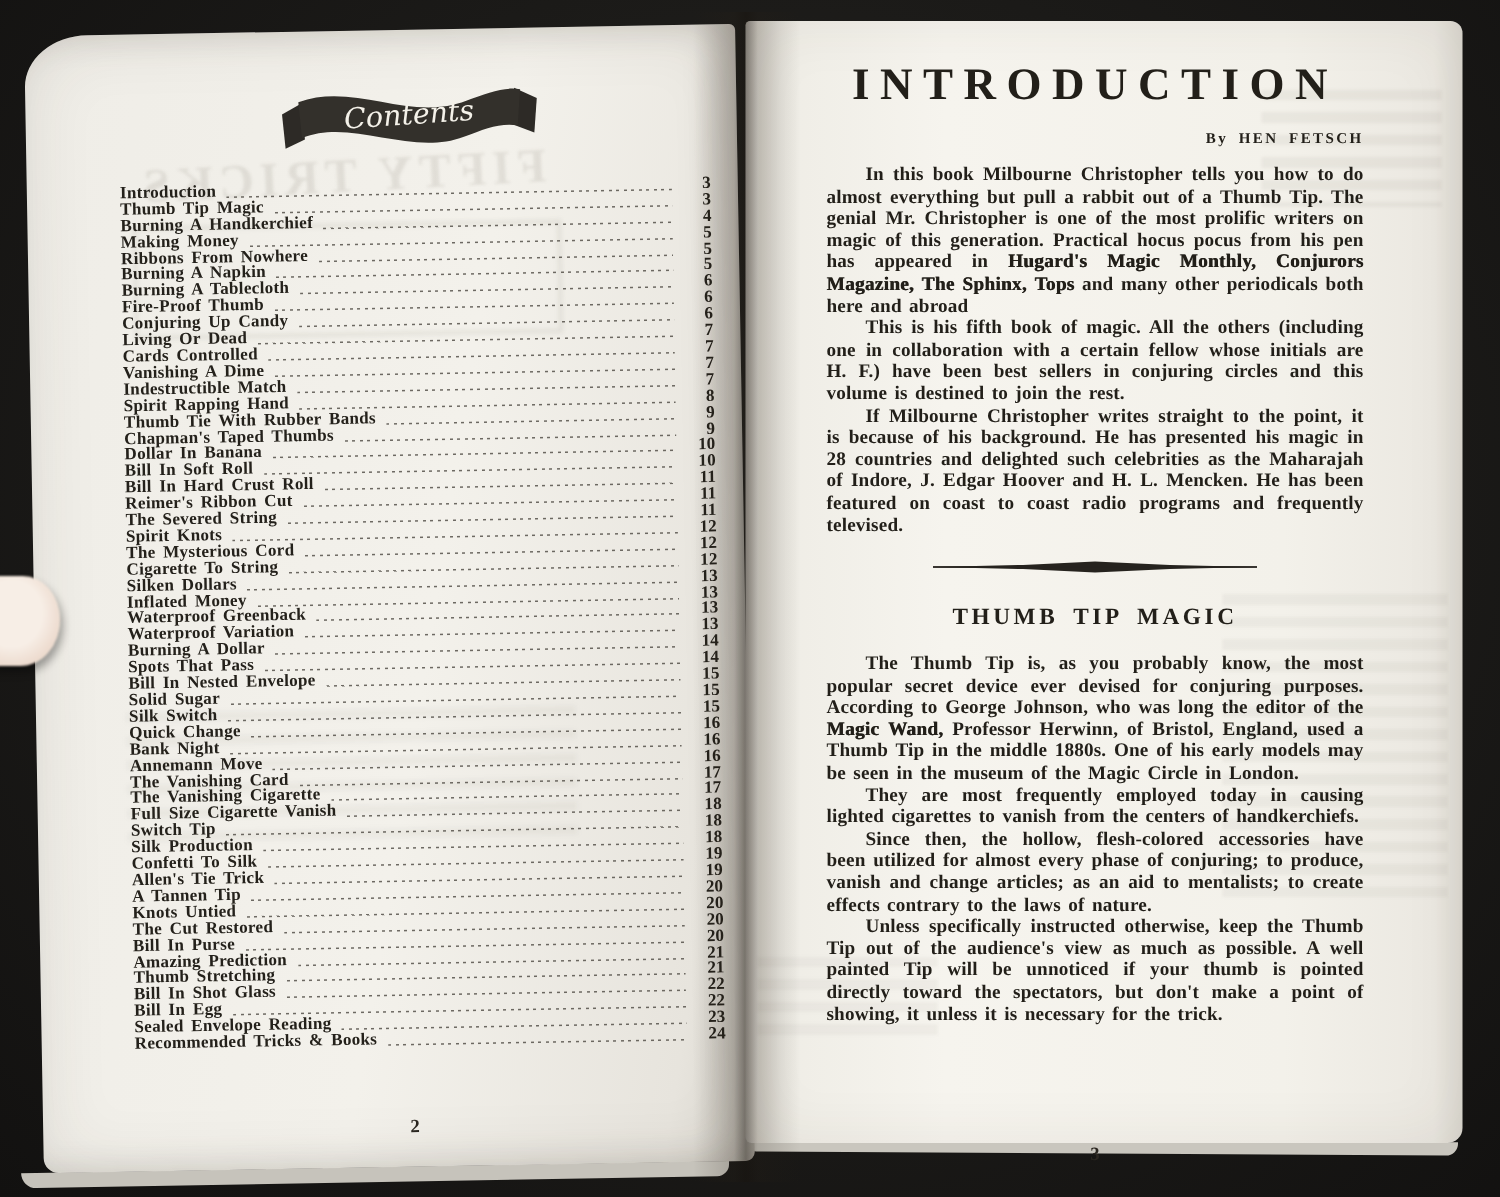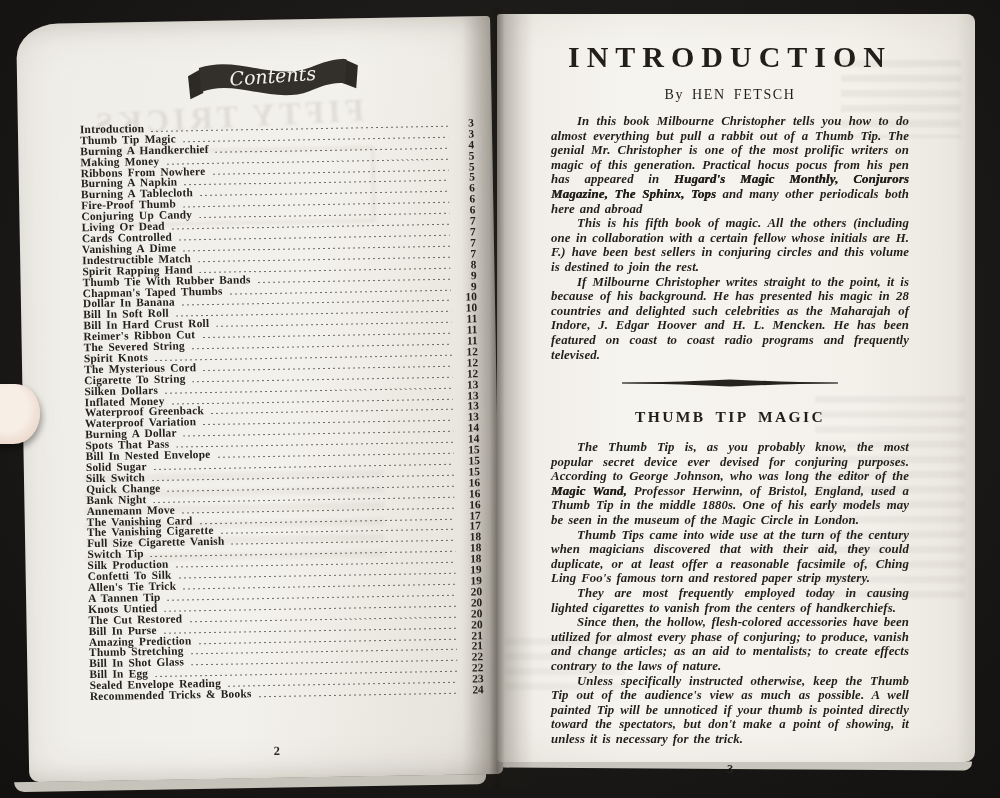--- a/index.html
+++ b/index.html
@@ -67,24 +67,24 @@
   }
   .toc-row .tp{font-size:11.4px;font-weight:bold;min-width:20px;text-align:right;}
   .pagenum{position:absolute;font-size:12.5px;font-weight:bold;color:#2a2620;}
   .pagenum-left{left:228px;top:724px;width:40px;text-align:center;}
   
   .col{position:absolute;left:54px;right:66px;top:26px;color:#221f19;}
   .intro-title{
     margin:0;text-align:center;font-size:30px;font-weight:bold;letter-spacing:7px;
     font-family:"Liberation Serif","DejaVu Serif",serif;
   }
-  .byline{margin:13px 0 11px;text-align:center;font-size:14px;font-weight:normal;letter-spacing:1.6px;word-spacing:3px;}
+  .byline{margin:13px 0 11px;text-align:right;font-size:10px;font-weight:bold;letter-spacing:1.6px;word-spacing:3px;}
   .body p{
     margin:0;font-size:12.8px;line-height:14.6px;font-weight:bold;
-    text-align:justify;text-indent:26px;word-spacing:1.6px;letter-spacing:.1px;font-style:italic;
+    text-align:justify;text-indent:26px;word-spacing:1.6px;letter-spacing:.1px;
   }
   .body p b.emph{letter-spacing:.2px;text-shadow:.4px 0 0 currentColor;}
   .divider{display:block;margin:17px auto 21px;}
   .section-heading{
     margin:0 0 14px;text-align:center;font-size:15.5px;font-weight:bold;letter-spacing:2.4px;word-spacing:4px;
   }
   .pagenum-right{left:0;right:12px;top:748px;position:absolute;text-align:center;}
   .ghost-r1{position:absolute;right:14px;top:46px;width:120px;height:78px;
     background:repeating-linear-gradient(180deg,rgba(104,98,86,.07) 0 7px,transparent 7px 15px);filter:blur(1.2px);}
   .ghost-r2{position:absolute;right:10px;top:382px;width:150px;height:210px;
@@ -402,21 +402,20 @@
 
       <svg class="divider" width="216" height="8" viewBox="0 0 216 8">
         <polygon points="0,4 60,2.6 108,0.4 158,2.6 216,4 158,5.4 108,7.6 60,5.4" fill="#26231e"></polygon>
         <rect x="0" y="3.4" width="216" height="1.2" fill="#26231e"></rect>
       </svg>
 
       <h2 class="section-heading">THUMB TIP MAGIC</h2>
 
       <div class="body">
           <p>The Thumb Tip is, as you probably know, the most popular secret device ever devised for conjuring purposes. According to George Johnson, who was long the editor of the <b class="emph">Magic Wand,</b> Professor Herwinn, of Bristol, England, used a Thumb Tip in the middle 1880s. One of his early models may be seen in the museum of the Magic Circle in London.</p>
-          <p>Thumb Tips came into wide use at the turn of the century when magicians discovered that with their aid, they could duplicate, or at least offer a reasonable facsimile of, Ching Ling Foo's famous torn and restored paper strip mystery.</p>
           <p>They are most frequently employed today in causing lighted cigarettes to vanish from the centers of handkerchiefs.</p>
           <p>Since then, the hollow, flesh-colored accessories have been utilized for almost every phase of conjuring; to produce, vanish and change articles; as an aid to mentalists; to create effects contrary to the laws of nature.</p>
           <p>Unless specifically instructed otherwise, keep the Thumb Tip out of the audience's view as much as possible. A well painted Tip will be unnoticed if your thumb is pointed directly toward the spectators, but don't make a point of showing, it unless it is necessary for the trick.</p>
         </div>
 
     </div>
 
     <div class="pagenum pagenum-right">3</div>
   </div>
 

